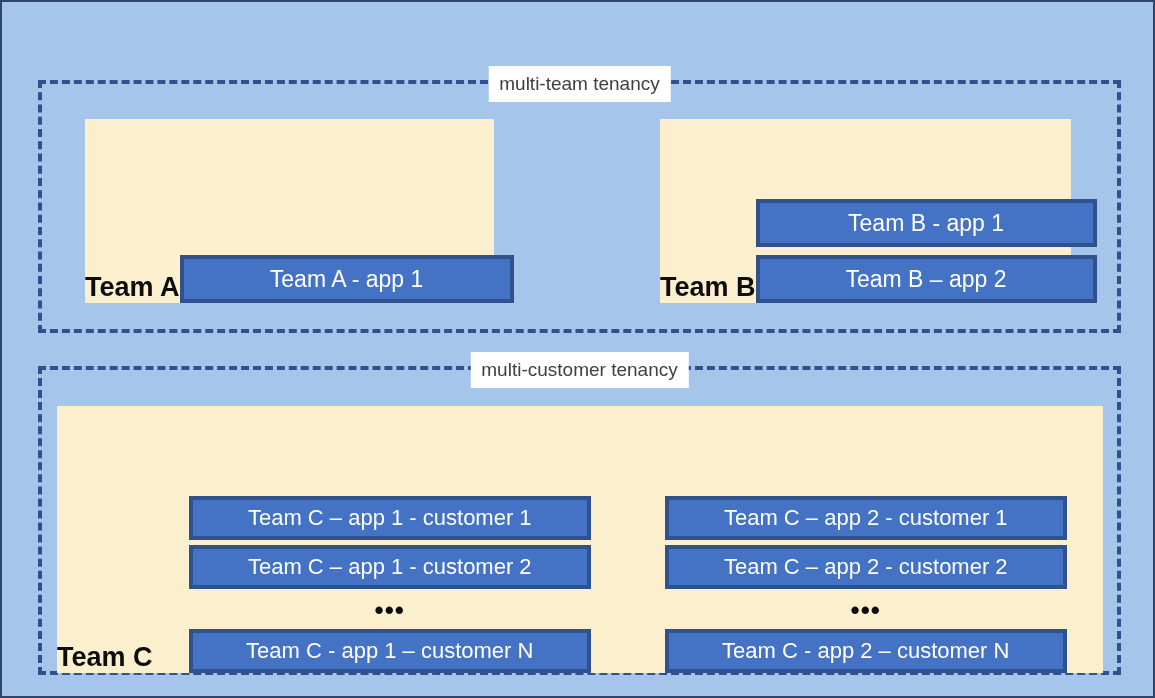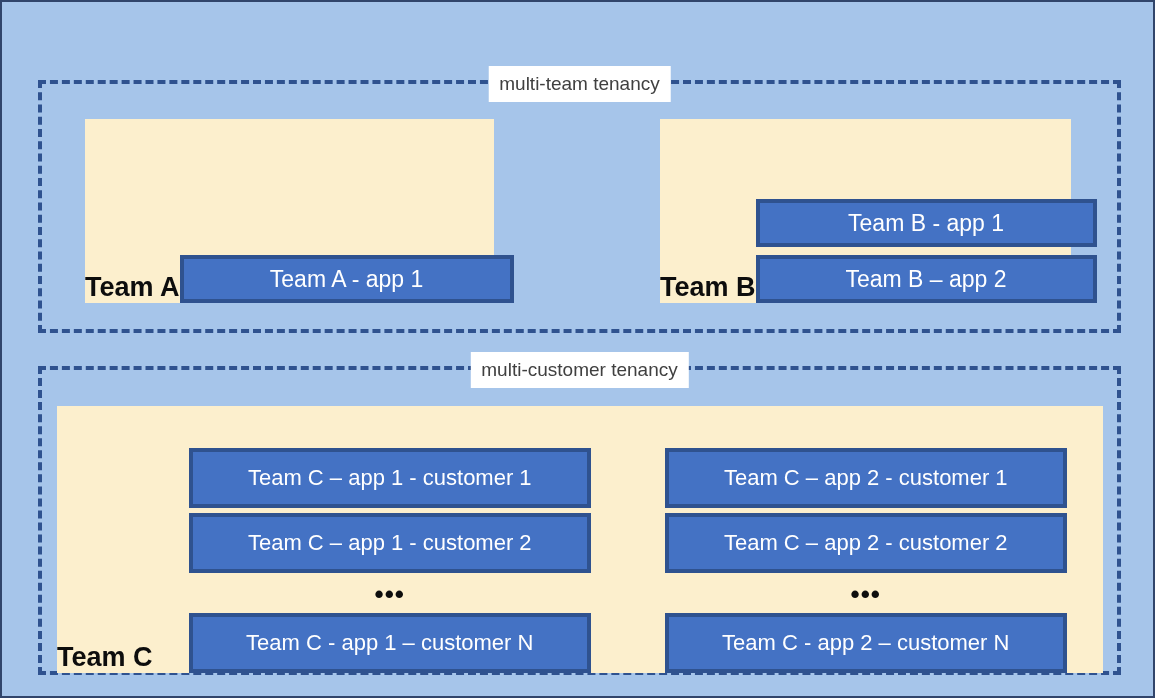--- a/index.html
+++ b/index.html
@@ -148,21 +148,21 @@
     margin-top: 16px;
     width: 100%;
   }
   .team-c-column {
     display: flex;
     flex-direction: column;
     align-items: center;
   }
   .team-c-column .app-box {
     width: 402px;
-    height: 60px;
+    height: 44px;
     font-size: 22px;
   }
   .team-c-column .app-box + .app-box { margin-top: 5px; }
 
   .ellipsis {
     font-size: 26px;
     font-weight: bold;
     color: #0d0d0d;
     line-height: 1;
     margin: 8px 0 6px 0;

